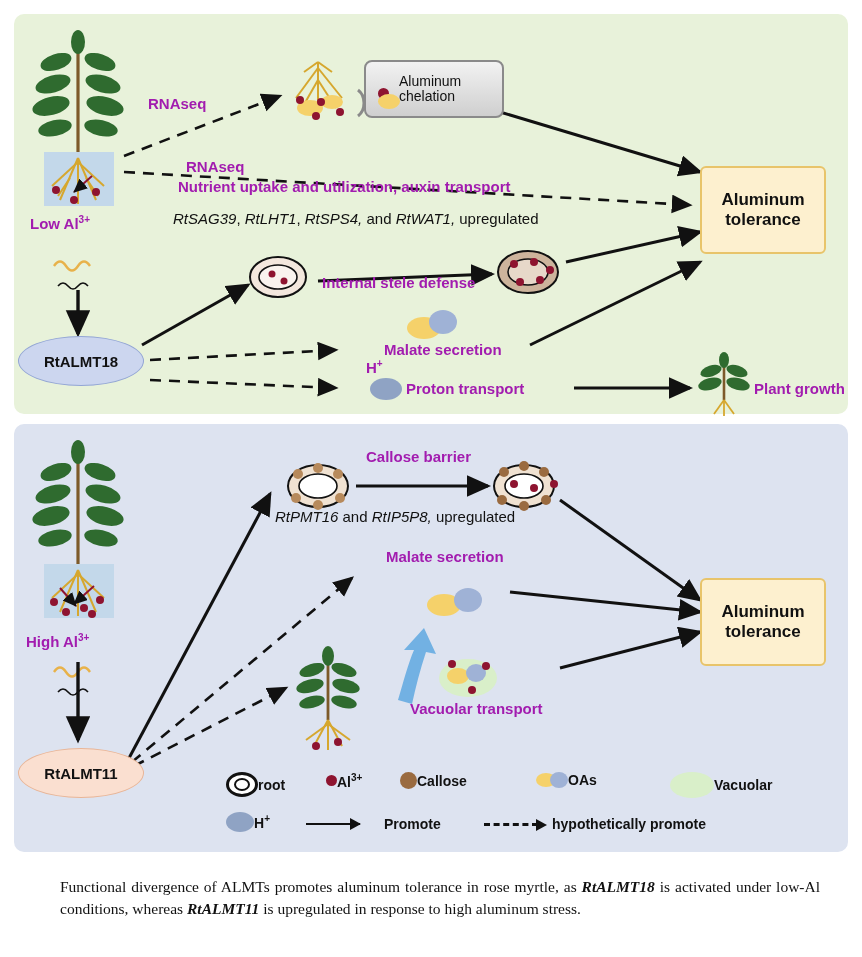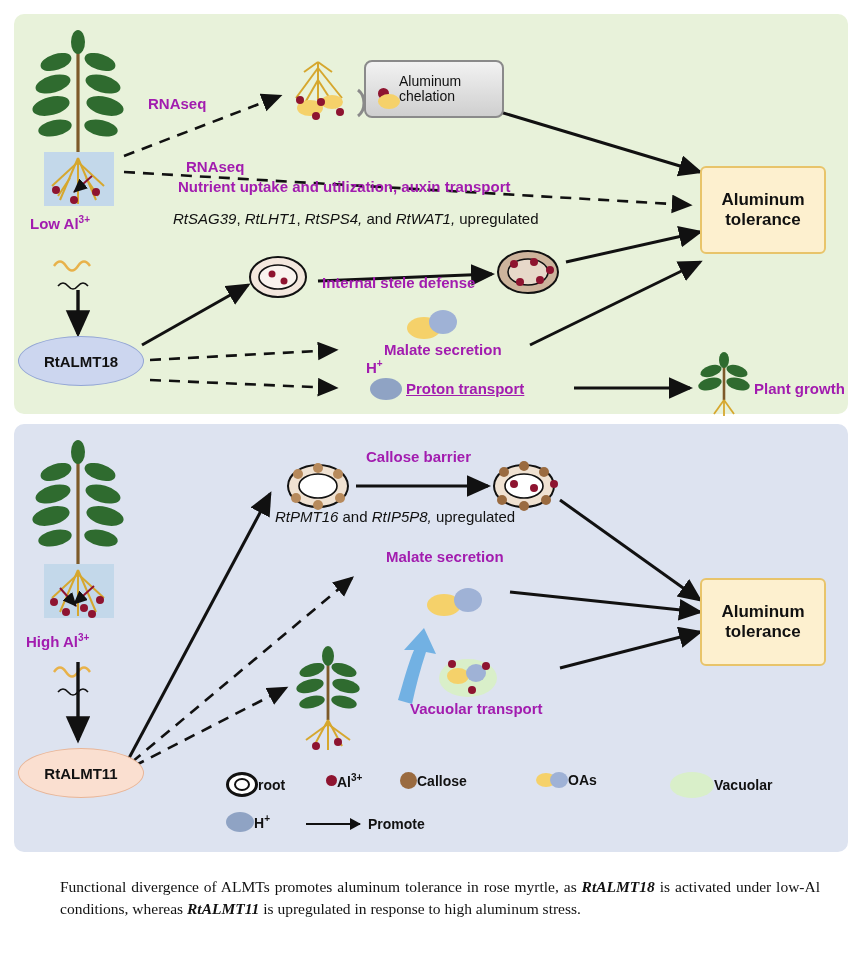--- a/index.html
+++ b/index.html
@@ -448,21 +448,21 @@
   </div>
 
   <div class="abs ellipse" id="rtalmt18" style="left:18px; top:336px;">RtALMT18</div>
 
   <div class="abs label" style="left:322px; top:274px;">Internal stele defense</div>
 
   <div class="abs label" style="left:384px; top:341px;">Malate secretion</div>
 
   <div class="abs label" style="left:366px; top:358px;">H<sup class="supyes">+</sup></div>
 
-  <div class="abs label" style="left:406px; top:380px;text-decoration:underline;">Proton transport</div>
+  <div class="abs label" style="left:406px; top:380px;">Proton transport</div>
 
   <div class="abs label" style="left:754px; top:380px;">Plant growth</div>
 
   <div class="abs label" style="left:26px; top:632px;">High Al<sup class="supyes">3+</sup></div>
 
   <div class="abs ellipse" id="rtalmt11" style="left:18px; top:748px;">RtALMT11</div>
 
   <div class="abs label" style="left:366px; top:448px;">Callose barrier</div>
 
   <div class="abs italic-line" style="left:262px; top:508px;">
@@ -503,23 +503,27 @@
     <span>Vacuolar</span>
   </div>
 
   <div class="legend-row" style="left:226px; top:812px;">
     <span class="proton-ell"></span>
     <span>H<sup class="supyes">+</sup></span>
   </div>
 
   <div class="legend-row" style="left:306px; top:816px;">
     <span class="arrow-solid-legend"></span>
-    <span style="margin-left:8px">Promote</span>
-  </div>
-
+    <span style="margin-left:24px">Promote</span>
+  </div>
+
+  <div class="legend-row" style="left:484px; top:816px;">
+    <span class="arrow-dash-legend"></span>
+    <span style="margin-left:14px">hypothetically promote</span>
+  </div>
 
 </div>
 
 <div class="caption">
   <span>Functional  divergence of ALMTs promotes aluminum tolerance in rose myrtle,  as</span>
   <i>RtALMT18</i>
   <span>is activated under low-Al conditions,  whereas</span>
   <i>RtALMT11</i>
   <span>is upregulated in response to high aluminum stress.</span>
 </div>

